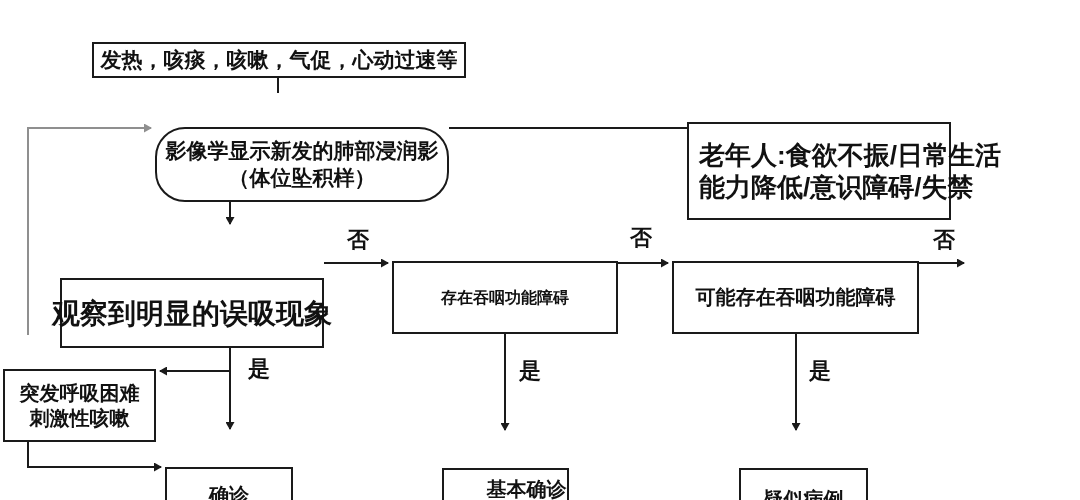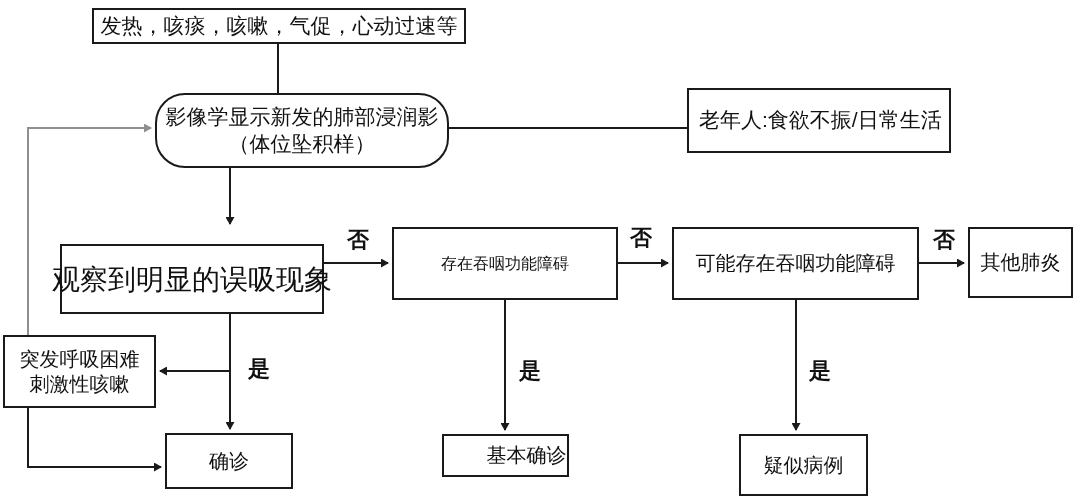--- a/index.html
+++ b/index.html
@@ -23,40 +23,41 @@
   .node {
     position: absolute;
     box-sizing: border-box;
     background: #ffffff;
     border: 2px solid #1a1a1a;
     display: flex;
     flex-direction: column;
     align-items: center;
     justify-content: center;
     color: #111111;
-    font-weight: 400;
+    font-weight: 700;
     line-height: 1.25;
     text-align: center;
     white-space: nowrap;
+    margin-top: 34px;
   }
   .node .ln { display: block; }
   .edge-label {
     position: absolute;
     transform: translate(-50%, -50%);
     color: #111111;
     font-weight: 700;
     font-size: 22px;
     background: #ffffff;
     padding: 0 2px;
     white-space: nowrap;
   }
   
   #n-symptoms          { left: 92px;  top: 8px;   width: 374px; height: 36px;  font-size: 21px; }
   #n-imaging           { left: 155px; top: 93px;  width: 294px; height: 75px;  font-size: 21px; border-radius: 30px; }
-  #n-elderly           { left: 687px; top: 88px;  width: 264px; height: 65px;  font-size: 21px; align-items: flex-start; padding-left: 10px; text-align: left; }
+  #n-elderly           { left: 687px; top: 88px;  width: 264px; height: 98px;  font-size: 26px; align-items: flex-start; padding-left: 10px; text-align: left; }
   #n-aspiration        { left: 60px;  top: 244px; width: 264px; height: 70px;  font-size: 28px; }
   #n-dysphagia         { left: 392px; top: 227px; width: 226px; height: 73px;  font-size: 16px; }
   #n-possible          { left: 672px; top: 227px; width: 247px; height: 73px;  font-size: 20px; }
   #n-other-pneumonia   { left: 968px; top: 227px; width: 105px; height: 71px;  font-size: 20px; }
   #n-dyspnea           { left: 3px;   top: 335px; width: 153px; height: 73px;  font-size: 20px; }
   #n-confirmed         { left: 165px; top: 433px; width: 128px; height: 56px;  font-size: 20px; }
   #n-basic-confirmed   { left: 442px; top: 434px; width: 127px; height: 43px;  font-size: 20px; padding-left: 42px; }
   #n-suspected         { left: 739px; top: 434px; width: 129px; height: 62px;  font-size: 20px; }
   
   #lbl-no1  { left: 358px; top: 240px; }
@@ -110,37 +111,35 @@
     <span class="ln">发热，咳痰，咳嗽，气促，心动过速等</span>
   </div>
 
   <div class="node" id="n-imaging">
     <span class="ln">影像学显示新发的肺部浸润影</span>
     <span class="ln">（体位坠积样）</span>
   </div>
 
   <div class="node" id="n-elderly">
     <span class="ln">老年人:食欲不振/日常生活</span>
+    <span class="ln">能力降低/意识障碍/失禁</span>
   </div>
 
   <div class="node" id="n-aspiration">
     <span class="ln">观察到明显的误吸现象</span>
   </div>
 
   <div class="node" id="n-dysphagia">
     <span class="ln">存在吞咽功能障碍</span>
   </div>
 
   <div class="node" id="n-possible">
     <span class="ln">可能存在吞咽功能障碍</span>
   </div>
 
-  <div class="node" id="n-other-pneumonia">
-    <span class="ln">其他肺炎</span>
-  </div>
 
   <div class="node" id="n-confirmed">
     <span class="ln">确诊</span>
   </div>
 
   <div class="node" id="n-dyspnea">
     <span class="ln">突发呼吸困难</span>
     <span class="ln">刺激性咳嗽</span>
   </div>
 

